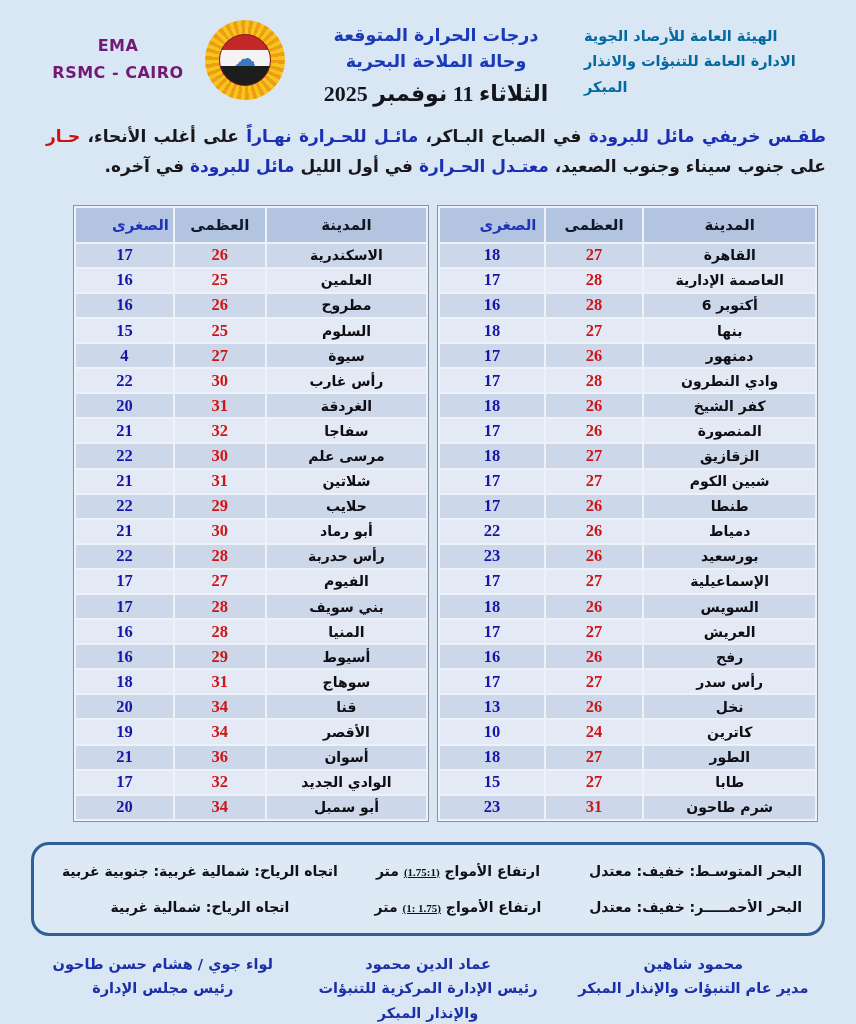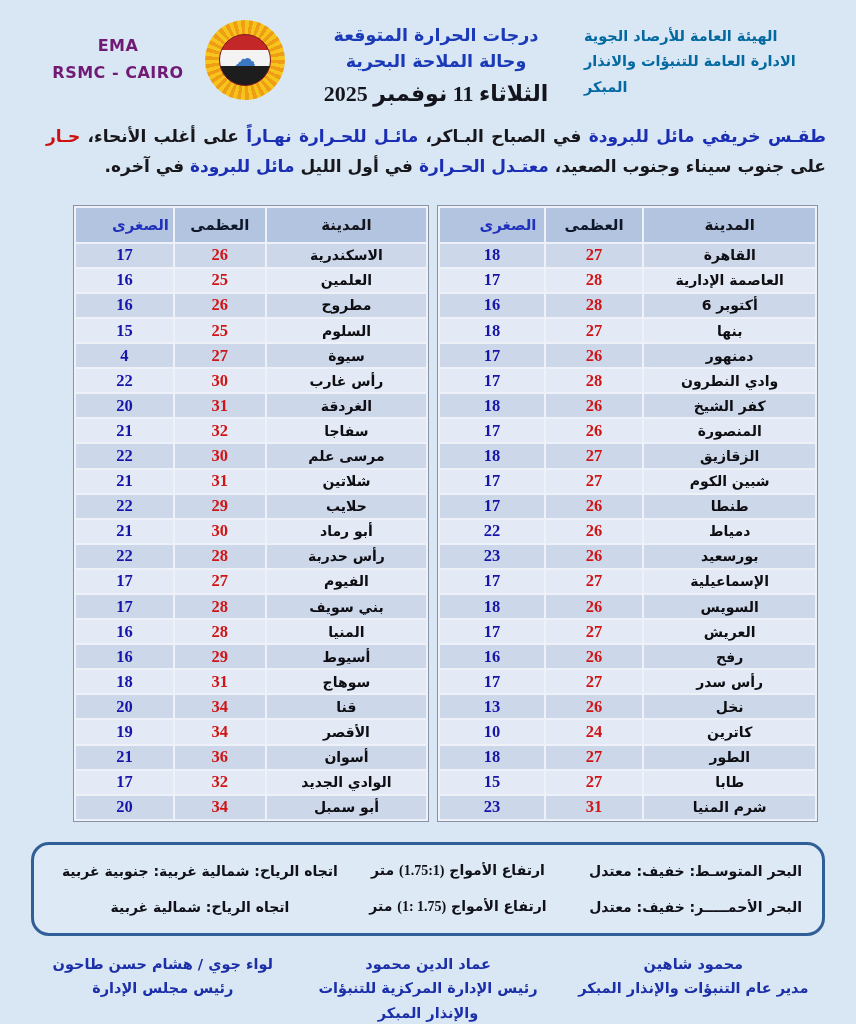--- a/index.html
+++ b/index.html
@@ -55,21 +55,21 @@
   .temps tbody tr:nth-child(even) td{background:#e4eaf5;}
 
   
   .marine{margin:20px 31px 0 31px;border:3px solid #2f5f96;border-radius:18px;
     background:#dde9f5;padding:8px 20px;}
   .marine-row{display:flex;align-items:center;height:36px;font-weight:bold;
     font-size:14px;color:#101018;}
   .marine-row .sea{width:31%;}
   .marine-row .wave{width:30%;text-align:center;}
   .marine-row .wind{width:39%;text-align:center;}
-  .wave-num{font-family:"Liberation Serif","DejaVu Sans",serif;font-size:14px;}
+  .wave-num{font-family:"Liberation Serif","DejaVu Sans",serif;font-size:11px;text-decoration:underline;}
 
   
   .signatures{display:flex;margin:16px 30px 0 30px;}
   .sig{width:33.33%;text-align:center;color:#1b2fa8;font-weight:bold;
     font-size:14.5px;line-height:1.7;}
 
   
   .footer-rule{margin:12px 26px 0 26px;border-top:3px solid #5b8ec4;}
 </style>
 </head>
@@ -215,21 +215,21 @@
             <td class="city">الطور</td>
             <td class="max">27</td>
             <td class="min">18</td>
           </tr>
           <tr>
             <td class="city">طابا</td>
             <td class="max">27</td>
             <td class="min">15</td>
           </tr>
           <tr>
-            <td class="city">شرم المنيا</td>
+            <td class="city">شرم طاحون</td>
             <td class="max">31</td>
             <td class="min">23</td>
           </tr>
         </tbody>
     </table>
     <table class="temps t-left">
       <thead>
         <tr>
           <th class="h-city">المدينة</th>
           <th class="h-max">العظمى</th>

